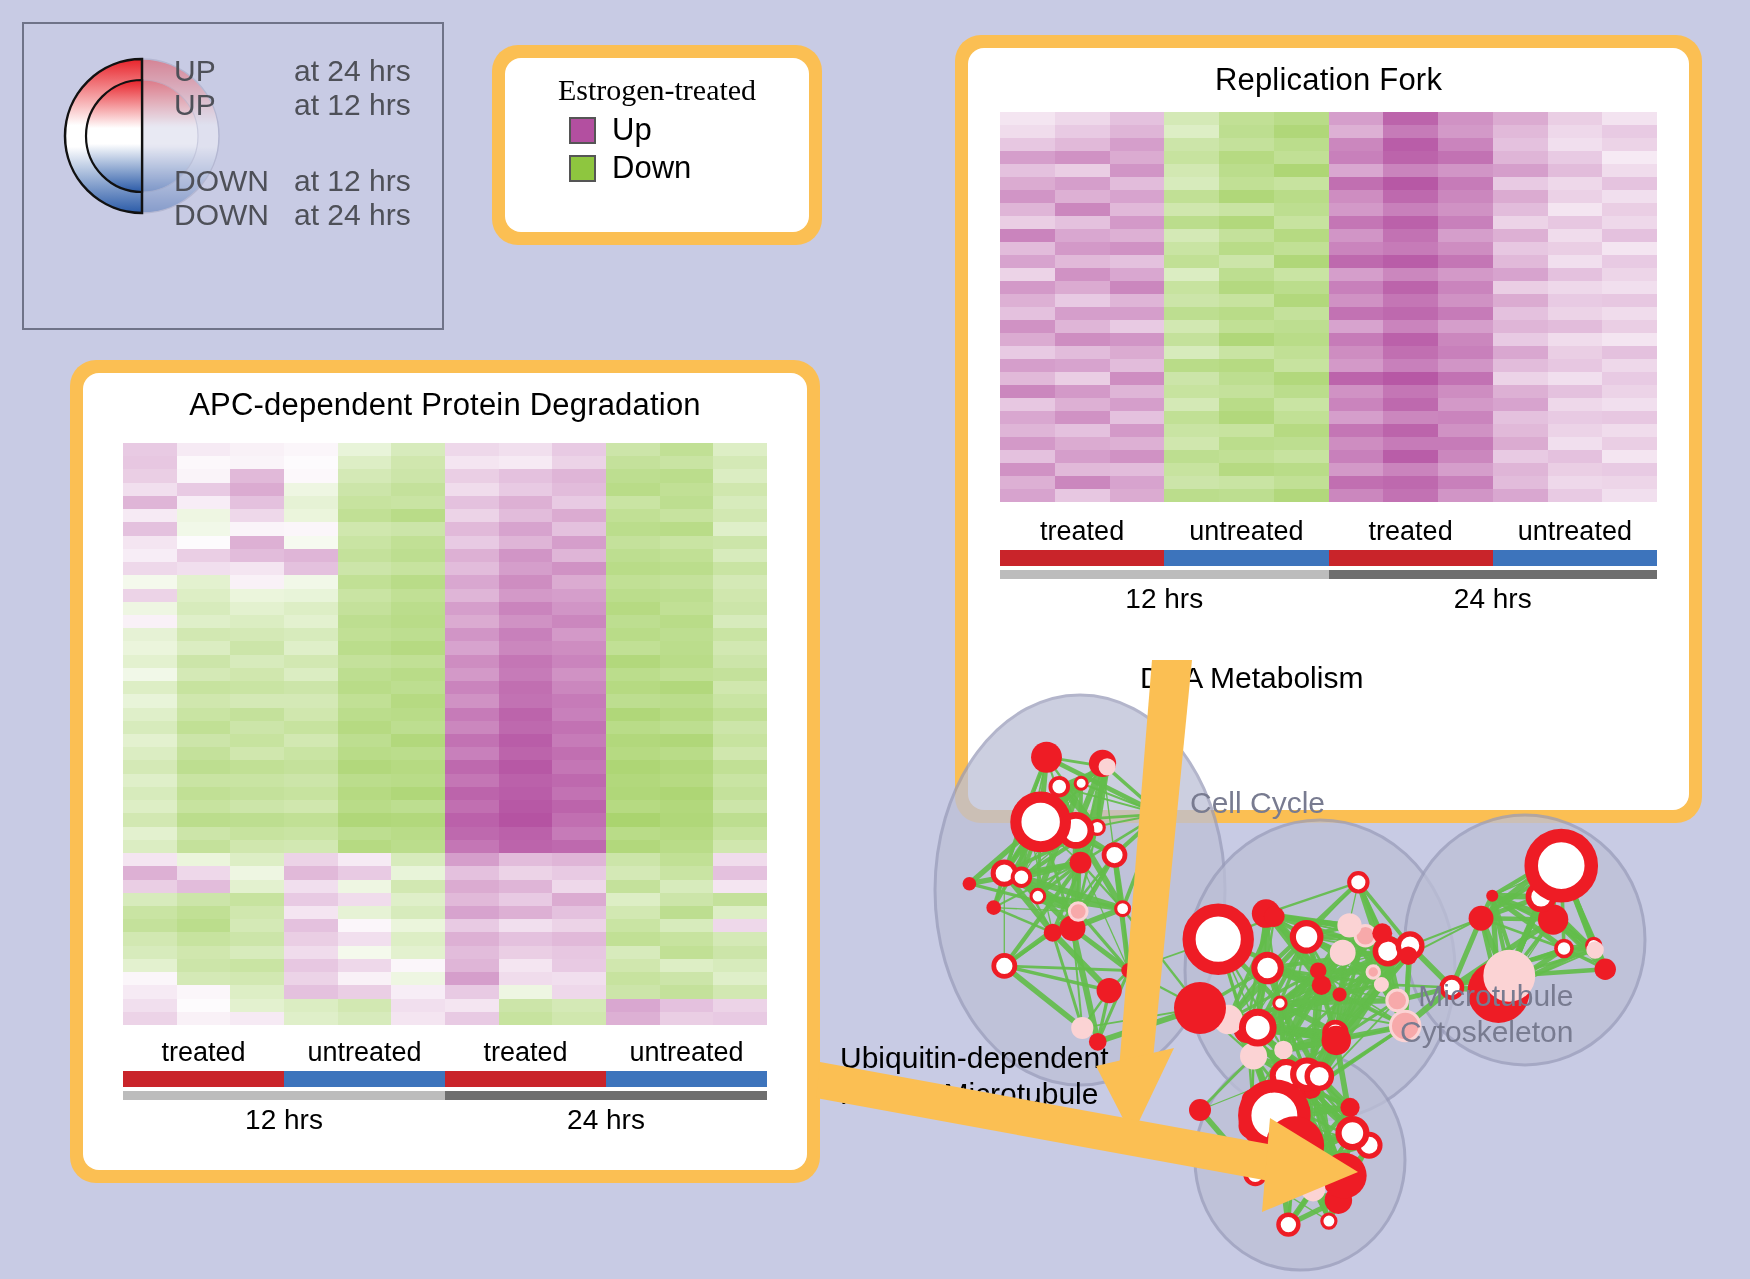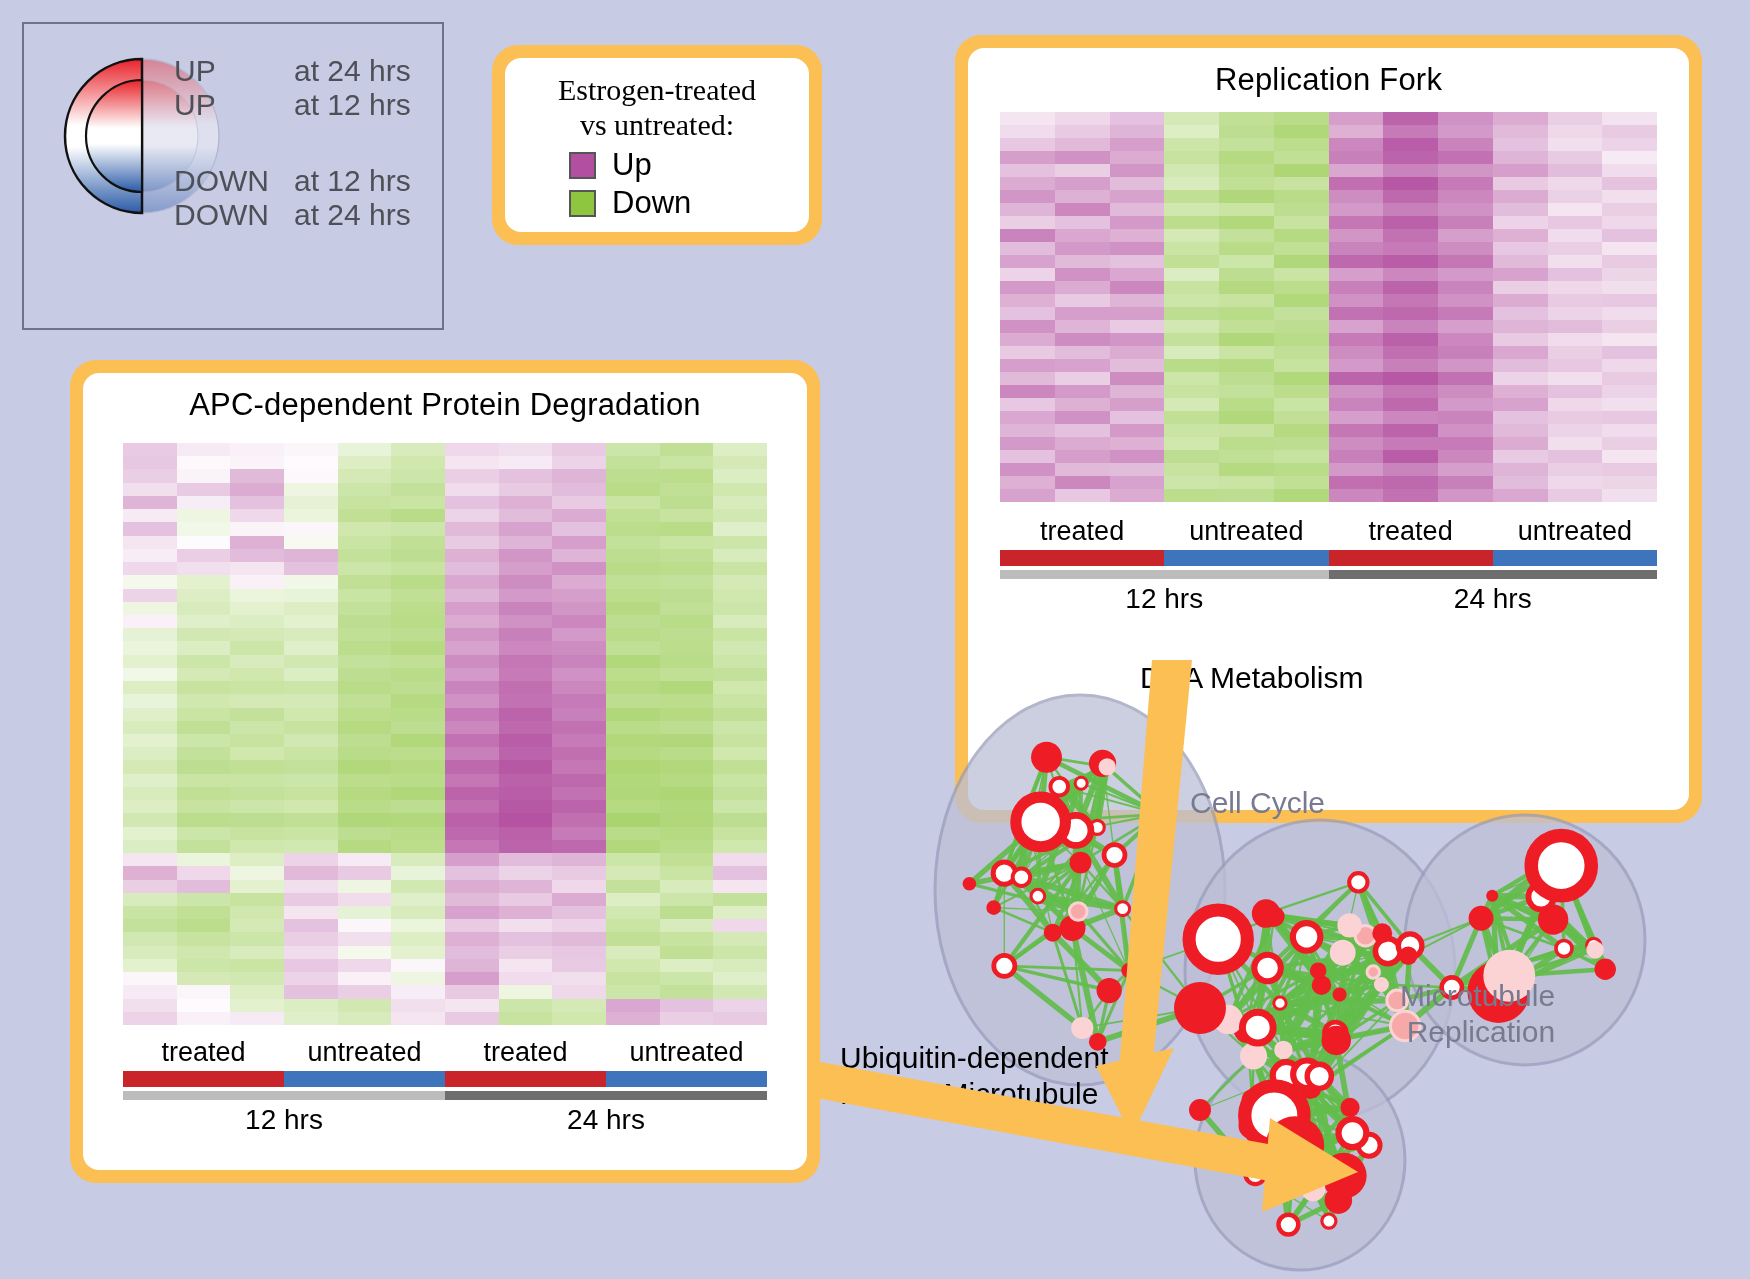--- a/index.html
+++ b/index.html
@@ -120,21 +120,20 @@
         </div>
     </div>
     <div class="wheel-caption">
     </div>
   </div>
 
   <div class="panel" id="legend-panel">
     <div class="panel-inner">
       <div class="legend-head">
         <div>Estrogen-treated</div>
-        <div>vs untreated:</div>
       </div>
       <div class="legend-items">
         <div class="legend-row">
           <span class="swatch" id="sw-up" style="background: rgb(179, 79, 160);"></span>
           <span>Up</span>
         </div>
         <div class="legend-row">
           <span class="swatch" id="sw-down" style="background: rgb(142, 198, 63);"></span>
           <span>Down</span>
         </div>
@@ -1709,21 +1708,21 @@
         <circle cx="413.18836237440814" cy="549.2704577155869" r="10.655751886151617" fill="#fbd3d4" stroke="#fbd3d4" stroke-width="3"></circle>
         <circle cx="394.8800583720982" cy="505.4380809628399" r="29.265737537884032" fill="#ee1c25" stroke="none" stroke-width="0"></circle>
         <circle cx="452.42392245232986" cy="493.102044401184" r="13.904822828203823" fill="#ffffff" stroke="#ee1c25" stroke-width="6.25717027269172"></circle>
         <circle cx="419.288477294413" cy="436.2622758899013" r="12.096576214812965" fill="#ffffff" stroke="#ee1c25" stroke-width="5.443459296665834"></circle>
         <circle cx="300" cy="368" r="26" fill="#ee1c25" stroke="none" stroke-width="0"></circle>
         <circle cx="300" cy="470" r="11" fill="#ee1c25" stroke="none" stroke-width="0"></circle>
       </svg>
     <div class="net-label" id="lbl-dna">DNA Metabolism</div>
     <div class="net-label" id="lbl-cc">Cell Cycle</div>
     <div class="net-label" id="lbl-mt">Microtubule
-Replication</div>
+Cytoskeleton</div>
     <div class="net-label" id="lbl-ub">Ubiquitin-dependent
 Protein Microtubule</div>
   </div>
 
   <svg id="arrows" width="1750" height="1279" style="position:absolute;left:0;top:0;pointer-events:none;">
 
     <g>
       <polygon points="1152,660 1192,660 1150,1090 1118,1082" fill="#fbbf53"></polygon>
       <polygon points="1096,1066 1174,1048 1132,1136" fill="#fbbf53"></polygon>
     </g>

